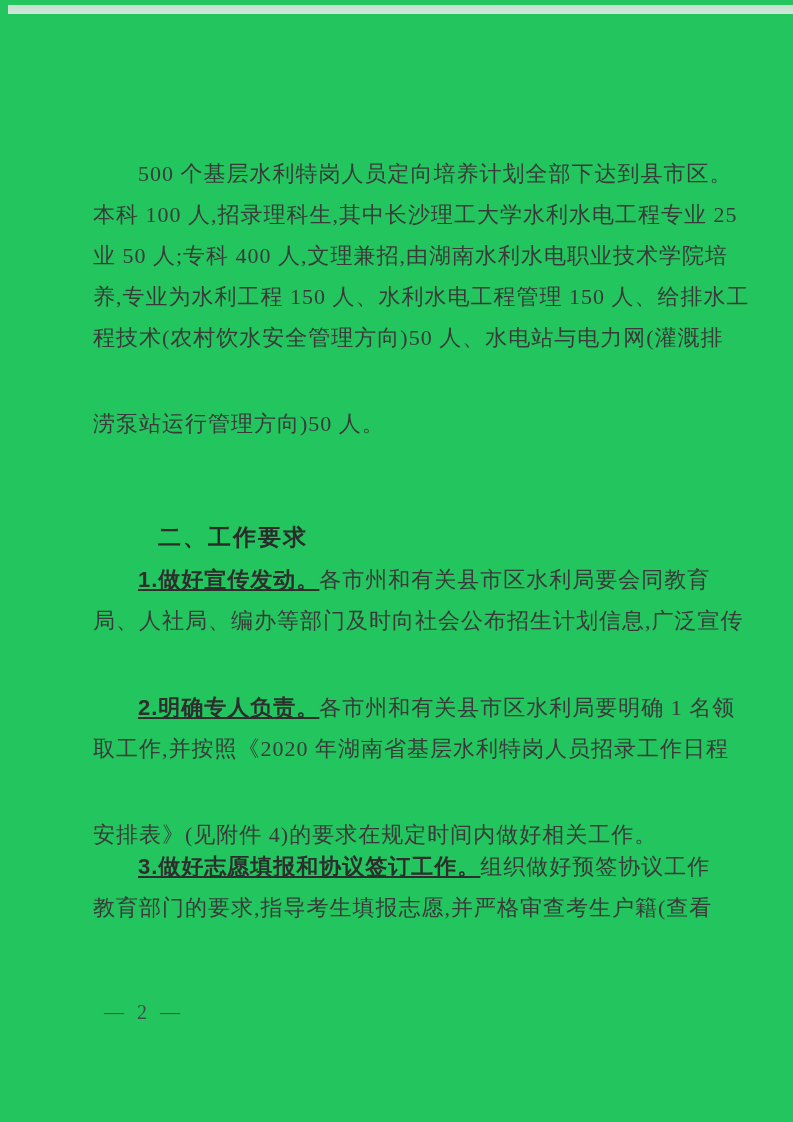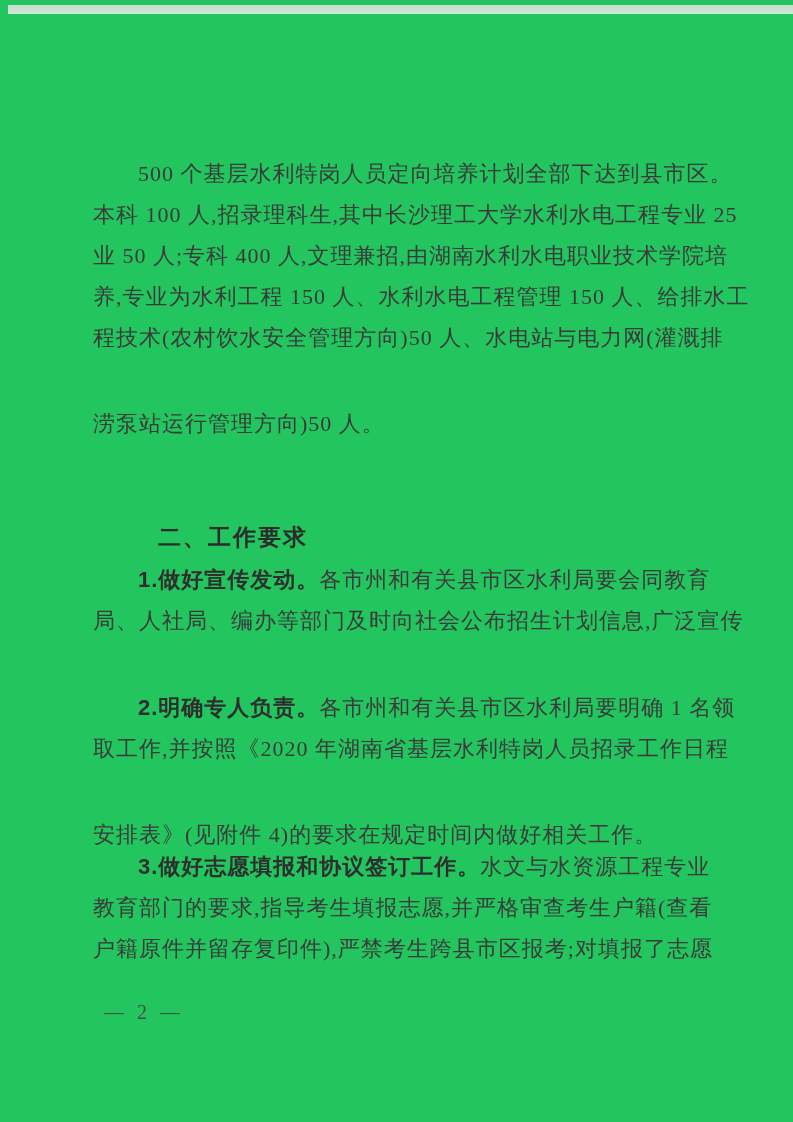--- a/index.html
+++ b/index.html
@@ -44,20 +44,21 @@
     white-space: normal;
     margin-top: 45px;
   }
   .line.indent {
     padding-left: 45px;
   }
   .lead {
     font-family: "Liberation Sans", "DejaVu Sans", sans-serif;
     font-weight: bold;
     color: #2e2e2e;
+    text-decoration: underline;
   }
   .heading {
     position: absolute;
     left: 138px;
     font-family: Liberation Sans, sans-serif;
     font-weight: bold;
     font-size: 23px;
     line-height: 40px;
     letter-spacing: 2px;
     color: #2b2b2b;
@@ -99,20 +100,19 @@
     <div class="line">局、人社局、编办等部门及时向社会公布招生计划信息,广泛宣传</div>
   </div>
 
   <div class="textblock" style="top:687px">
     <div class="line indent"><span class="lead">2.明确专人负责。</span><span>各市州和有关县市区水利局要明确 1 名领</span></div>
     <div class="line">取工作,并按照《2020 年湖南省基层水利特岗人员招录工作日程</div>
     <div class="line endline">安排表》(见附件 4)的要求在规定时间内做好相关工作。</div>
   </div>
 
   <div class="textblock" style="top:846px">
-    <div class="line indent"><span class="lead">3.做好志愿填报和协议签订工作。</span><span>水文与水资源工程专业</span></div>
+    <div class="line indent"><span class="lead">3.做好志愿填报和协议签订工作。</span><span>组织做好预签协议工作</span></div>
     <div class="line">教育部门的要求,指导考生填报志愿,并严格审查考生户籍(查看</div>
-    <div class="line">户籍原件并留存复印件),严禁考生跨县市区报考;对填报了志愿</div>
   </div>
 
   <div class="page-number">— 2 —</div>
 
 </div>
 
 </body></html>

